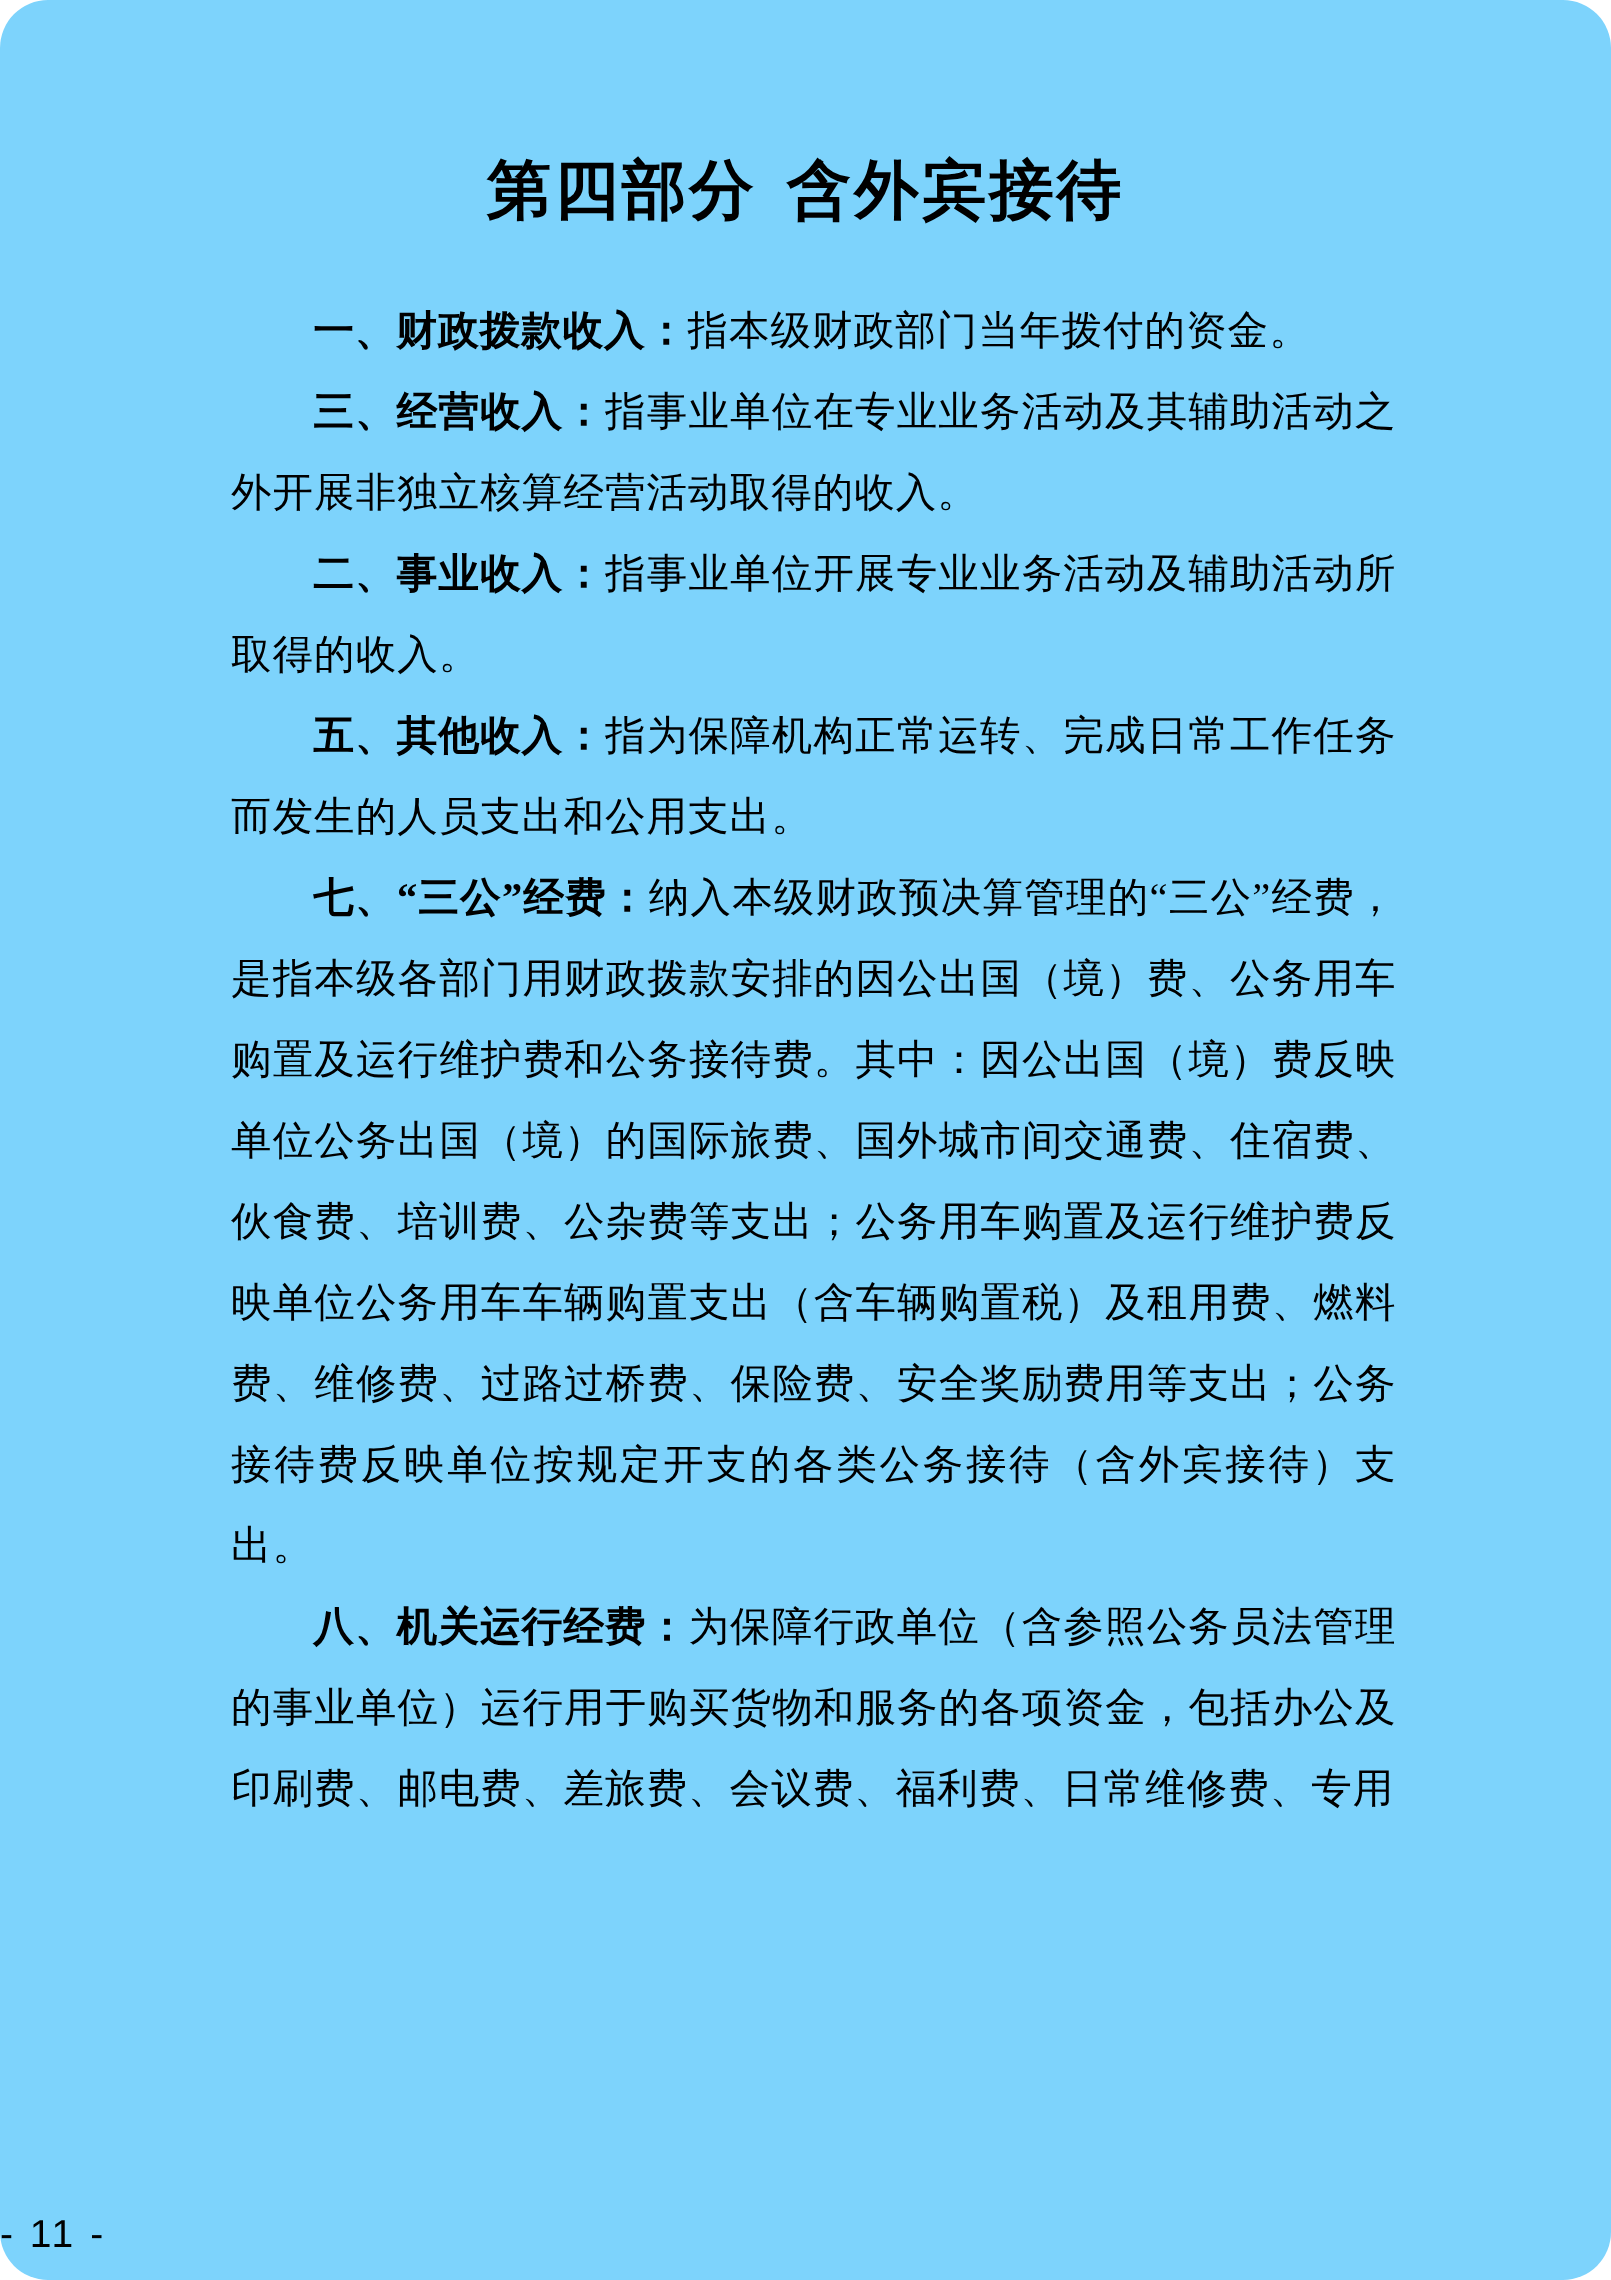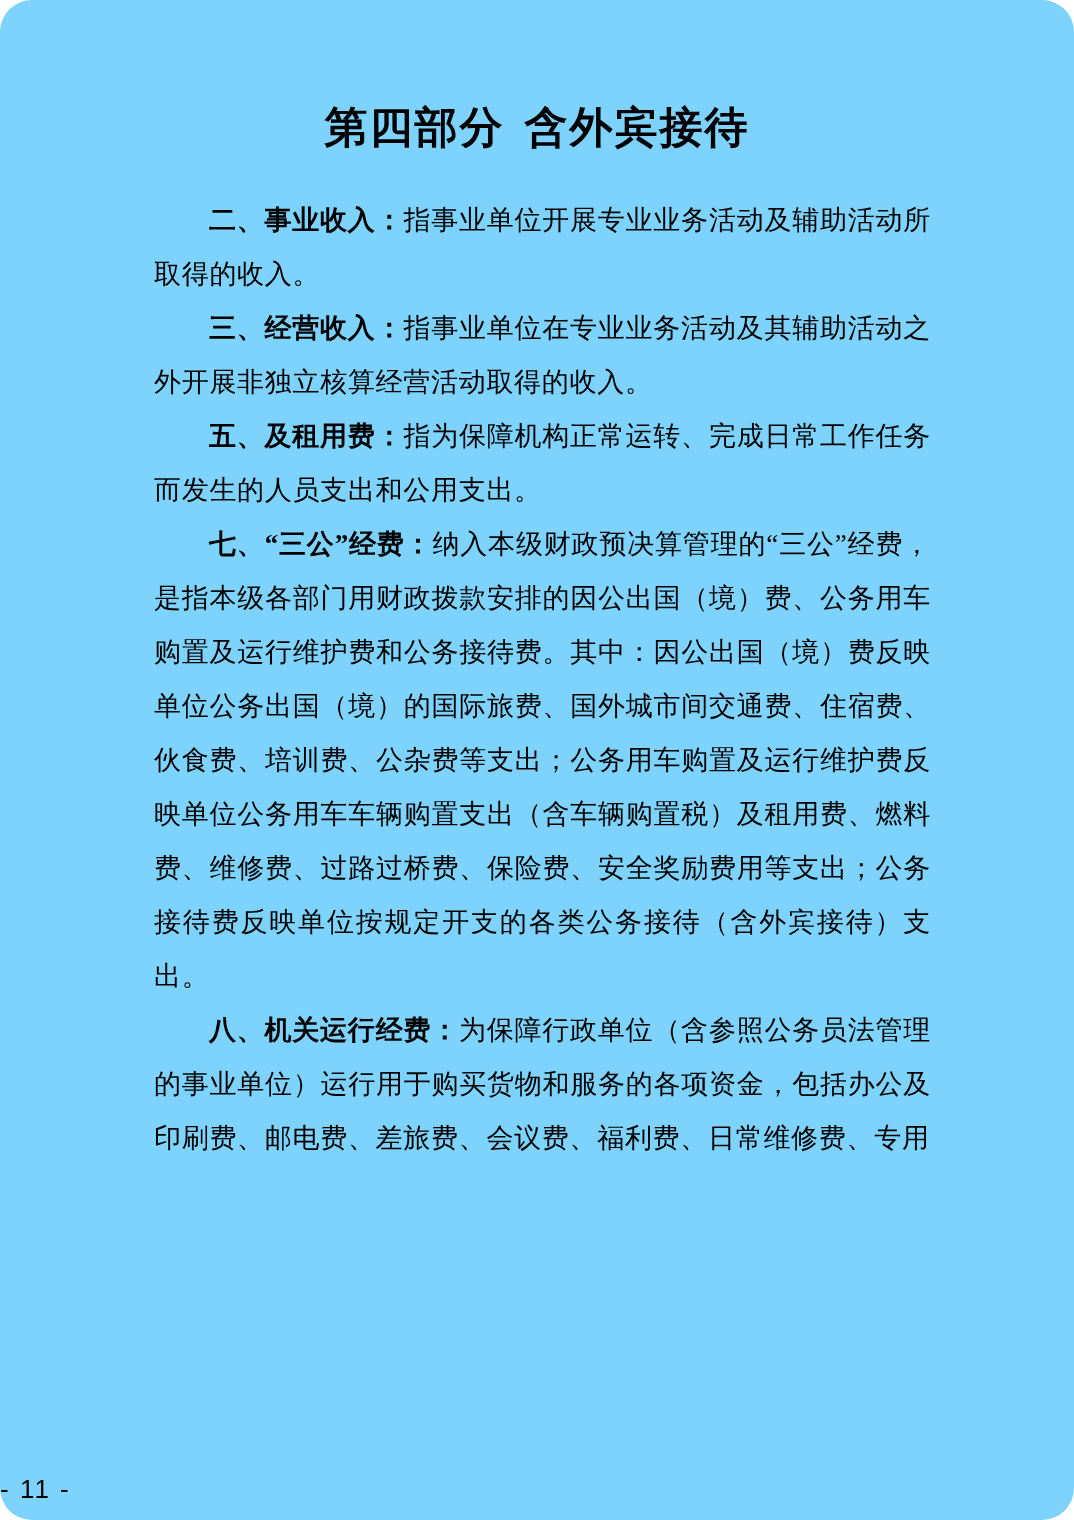--- a/index.html
+++ b/index.html
@@ -69,22 +69,23 @@
 <body>
 
 <div class="page">
 
   <div class="doc-title">
     <span>第四部分</span>
     <span>含外宾接待</span>
   </div>
 
   <div class="content">
+    <p class="para"><span class="term">一、财政拨款收入：</span><span>指本级财政部门当年拨付的资金。</span></p>
+    <p class="para"><span class="term">三、经营收入：</span><span>指事业单位在专业业务活动及其辅助活动之外开展非独立核算经营活动取得的收入。</span></p>
     <p class="para"><span class="term">二、事业收入：</span><span>指事业单位开展专业业务活动及辅助活动所取得的收入。</span></p>
-    <p class="para"><span class="term">三、经营收入：</span><span>指事业单位在专业业务活动及其辅助活动之外开展非独立核算经营活动取得的收入。</span></p>
-    <p class="para"><span class="term">五、及租用费：</span><span>指为保障机构正常运转、完成日常工作任务而发生的人员支出和公用支出。</span></p>
+    <p class="para"><span class="term">五、其他收入：</span><span>指为保障机构正常运转、完成日常工作任务而发生的人员支出和公用支出。</span></p>
     <p class="para"><span class="term">七、“三公”经费：</span><span>纳入本级财政预决算管理的“三公”经费，是指本级各部门用财政拨款安排的因公出国（境）费、公务用车购置及运行维护费和公务接待费。其中：因公出国（境）费反映单位公务出国（境）的国际旅费、国外城市间交通费、住宿费、伙食费、培训费、公杂费等支出；公务用车购置及运行维护费反映单位公务用车车辆购置支出（含车辆购置税）及租用费、燃料费、维修费、过路过桥费、保险费、安全奖励费用等支出；公务接待费反映单位按规定开支的各类公务接待（含外宾接待）支出。</span></p>
     <p class="para"><span class="term">八、机关运行经费：</span><span>为保障行政单位（含参照公务员法管理的事业单位）运行用于购买货物和服务的各项资金，包括办公及印刷费、邮电费、差旅费、会议费、福利费、日常维修费、专用</span></p>
   </div>
 
   <div class="footer">- 11 -</div>
 
 </div>
 
 </body></html>

